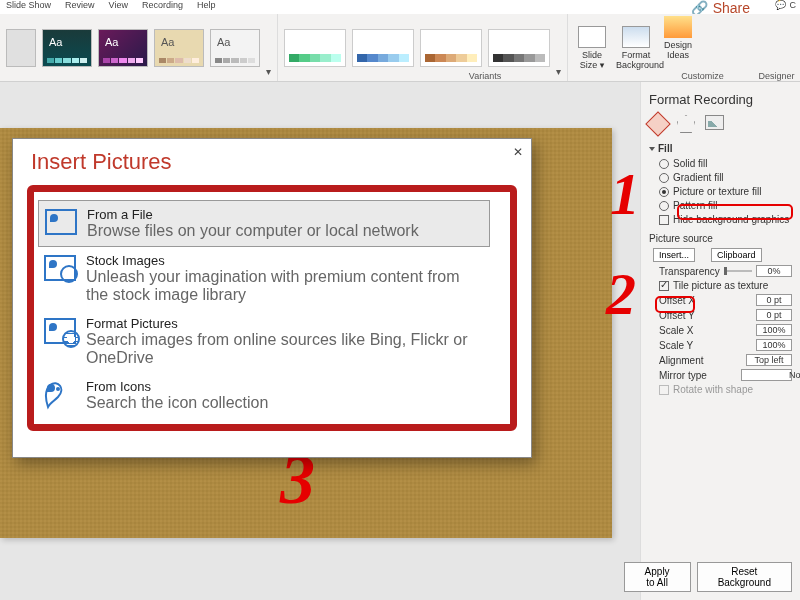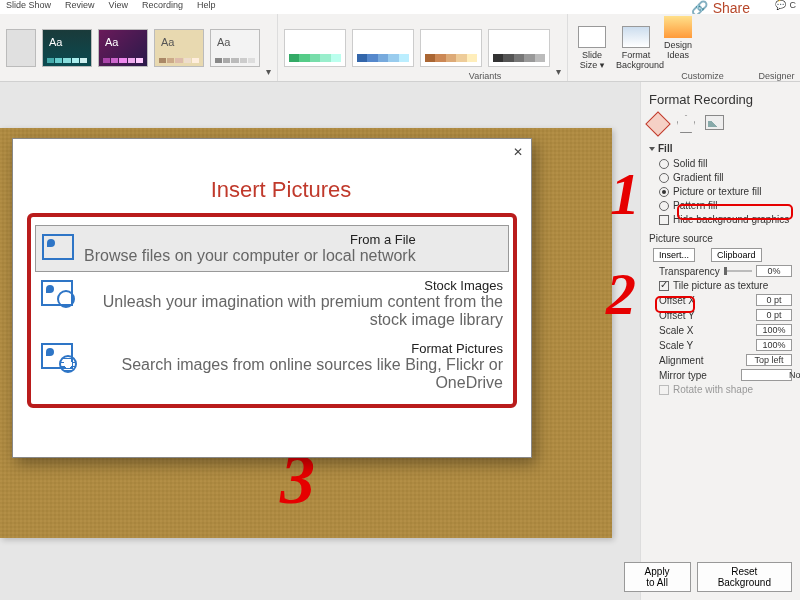--- a/index.html
+++ b/index.html
@@ -72,22 +72,22 @@
   .anno.n1 { right:160px; top:160px; font-size:60px;}
   .anno.n2 { right:164px; top:260px; font-size:60px;}
   .anno.n3 { left:280px; top:440px; font-size:70px;}
   .redbox { position:absolute; border:2px solid #e60000; border-radius:5px;}
   .redbox.r1 { right:7px; top:204px; width:116px; height:16px;}
   .redbox.r2 { right:105px; top:296px; width:40px; height:17px;}
 
   
   .dialog { position:absolute; left:12px; top:138px; width:520px; height:320px; background:#fff; border:1px solid #888; box-shadow:4px 6px 14px rgba(0,0,0,.35);}
   .dialog .close { position:absolute; right:8px; top:6px; font-size:12px; color:#444;}
-  .dialog h2 { font-weight:300; font-size:22px; color:#c0392b; margin:38px 0 10px 18px;text-align:center;}
-  .optlist { margin:0 14px; border:4px solid #b91c1c; border-radius:6px; padding:8px 4px 6px 4px;text-align:right;}
+  .dialog h2 { font-weight:300; font-size:22px; color:#c0392b; margin:10px 0 10px 18px;}
+  .optlist { margin:0 14px; border:7px solid #b91c1c; border-radius:6px; padding:8px 20px 6px 4px;}
   .opt { display:flex; gap:10px; padding:6px 6px; align-items:flex-start;}
   .opt:first-child { background:#eaeaea; border:1px solid #999;}
   .opt .oicon { width:32px; height:26px; border:2px solid #2e75c6; position:relative; flex-shrink:0; margin-top:2px;}
   .opt .oicon::before { content:""; position:absolute; left:3px; top:3px; width:8px; height:8px; background:#2e75c6; border-radius:50% 50% 50% 0;}
   .opt.stock .oicon::after{content:""; position:absolute; right:-4px; bottom:-4px; width:14px; height:14px; border:2px solid #2e75c6; border-radius:50%;}
   .opt.online .oicon::after{content:""; position:absolute; right:-6px; bottom:-6px; width:14px; height:14px; border:2px solid #2e75c6; border-radius:50%; background:radial-gradient(circle,#fff 40%, transparent 41%), repeating-linear-gradient(0deg,#2e75c6 0 1px, transparent 1px 4px);}
   .opt.icons .oicon { border:none;}
   .opt.icons .oicon svg { width:32px; height:30px;}
   .opt .otext .otitle { font-size:13px; color:#222;}
   .opt .otext .odesc { font-size:16px; color:#666;}
@@ -306,14 +306,24 @@
           <div class="odesc">Unleash your imagination with premium content from the stock image library</div>
         </div>
     </div>
     <div class="opt online">
       <div class="oicon"></div>
       <div class="otext">
           <div class="otitle">Format Pictures</div>
           <div class="odesc">Search images from online sources like Bing, Flickr or OneDrive</div>
         </div>
     </div>
+    <div class="opt icons">
+      <div class="oicon"><svg viewBox="0 0 32 30">
+            <path d="M6 4 C 14 -2, 22 8, 14 16 C 10 20, 6 22, 4 26 C 2 20, 0 10, 6 4 Z" fill="none" stroke="#2e75c6" stroke-width="2"></path>
+            <circle cx="14" cy="8" r="2" fill="#2e75c6"></circle>
+          </svg></div>
+      <div class="otext">
+          <div class="otitle">From Icons</div>
+          <div class="odesc">Search the icon collection</div>
+        </div>
+    </div>
   </div>
 </div>
 
 </body></html>

